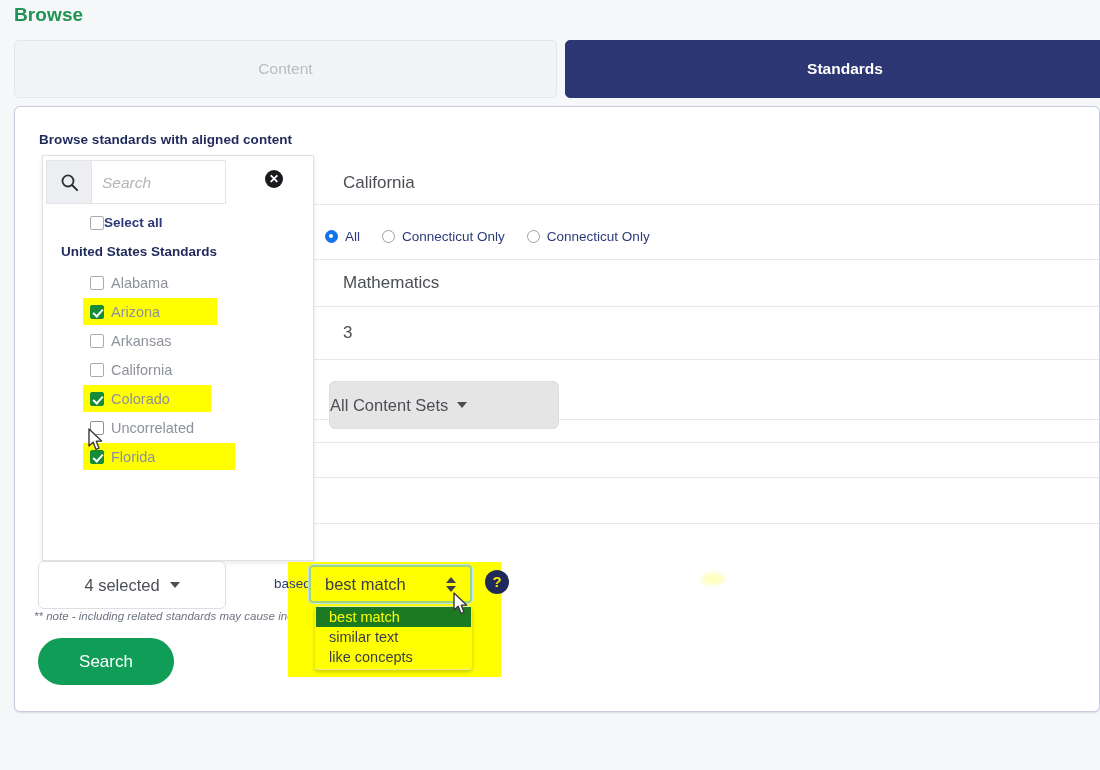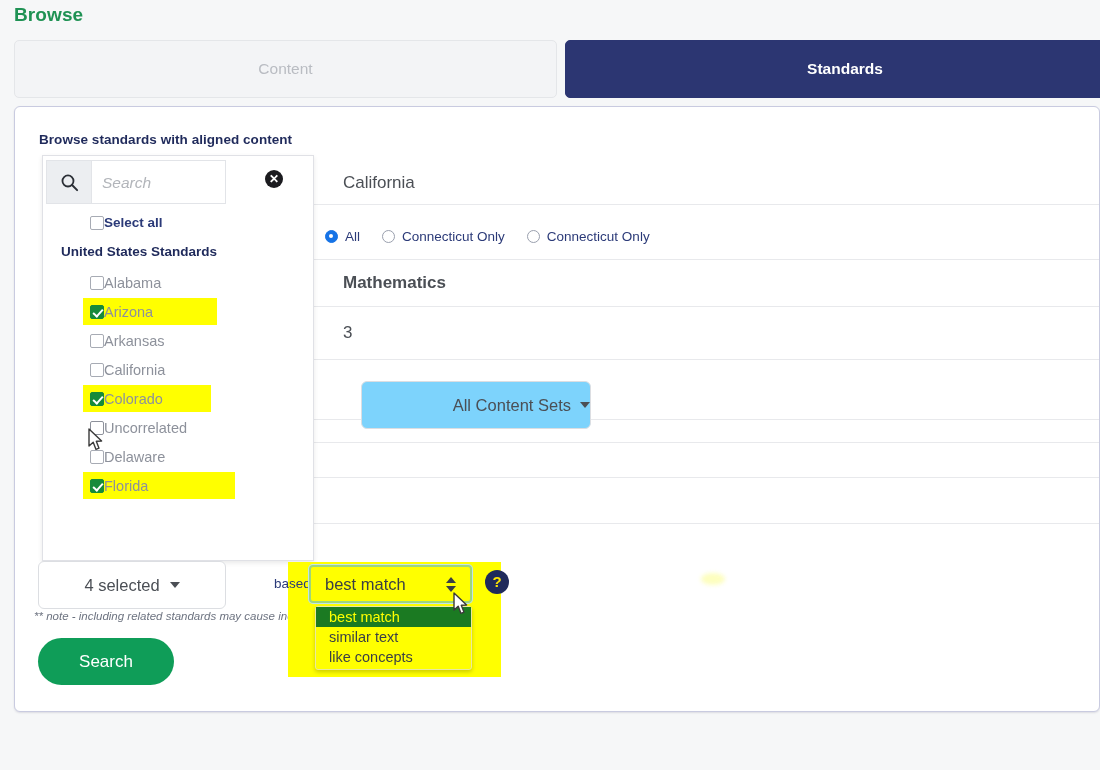--- a/index.html
+++ b/index.html
@@ -76,23 +76,23 @@
   .rdot.on { border-color: #1673e6; background: #1673e6; }
   .rdot.on::after {
     content: ""; position: absolute; left: 3px; top: 3px;
     width: 4px; height: 4px; border-radius: 50%; background: #fff;
   }
 
   
   .contentsets-btn {
     position: absolute; left: 16px; top: 220px;
     min-width: 230px; height: 48px;
-    border: 1px solid #dcdee2; border-radius: 6px; background: #7dd3fc;
-    display: flex; align-items: center; justify-content: flex-end; gap: 9px;
-    font-size: 16.5px; color: #4b4f55; margin-left: 32px;
+    border: 1px solid #dcdee2; border-radius: 6px; background: #e5e5e5;
+    display: flex; align-items: center; justify-content: flex-start; gap: 9px;
+    font-size: 16.5px; color: #4b4f55;
   }
   .caret-sm {
     width: 0; height: 0; border-left: 5px solid transparent;
     border-right: 5px solid transparent; border-top: 6px solid #4b4f55;
   }
 
   
   .filter-pop {
     position: absolute; left: 42px; top: 155px;
     width: 272px; height: 406px;
@@ -127,21 +127,21 @@
     font-size: 13.5px; font-weight: bold; color: #2b3a78;
   }
   .group-title {
     position: absolute; left: 18px; top: 88px;
     font-size: 13.5px; font-weight: bold; color: #1f2a5b;
   }
 
   .state-list { position: absolute; left: 0; top: 112px; right: 0; }
   .state-row {
     position: relative; height: 29px;
-    display: flex; align-items: center; 
+    display: flex; align-items: center; gap: 7px;
     padding-left: 47px;
     font-size: 14.5px; color: #8d919b;
     white-space: nowrap;
   }
   .state-row .hl {
     position: absolute; left: 40px; top: 1px; height: 27px;
     background: #ffff00; z-index: 0;
   }
   .state-row .cb, .state-row .nm { position: relative; z-index: 1; }
 
@@ -284,21 +284,21 @@
           <span class="rdot"></span>
           <span>Connecticut Only</span>
         </div>
         <div class="radio-opt">
           <span class="rdot"></span>
           <span>Connecticut Only</span>
         </div>
       </div>
 
       <div class="drow" style="top:99px;height:47px;">
-        <div class="drow-label" style="top:13px;font-weight:bold;">Mathematics</div>
+        <div class="drow-label" style="top:13px;">Mathematics</div>
       </div>
 
       <div class="drow" style="top:146px;height:53px;">
         <div class="drow-label" style="top:16px;">3</div>
       </div>
 
       <div class="drow" style="top:199px;height:60px;"></div>
       <div class="contentsets-btn">
         <span>All Content Sets</span>
         <span class="caret-sm"></span>
@@ -353,24 +353,20 @@
       <div class="state-row">
         <span class="hl" style="width:128px;"></span>
         <span class="cb checked"></span>
         <span class="nm">Colorado</span>
       </div>
       <div class="state-row">
         <span class="cb dark"></span>
         <span class="nm">Uncorrelated</span>
       </div>
       <div class="state-row">
-        <span class="cb"></span>
-        <span class="nm">Delaware</span>
-      </div>
-      <div class="state-row">
         <span class="hl" style="width:152px;"></span>
         <span class="cb checked"></span>
         <span class="nm">Florida</span>
       </div>
     </div>
   </div>
 
   <div class="cursor">
     <svg width="17" height="24" viewBox="0 0 17 24">
       <path d="M1,1 L1,18 L5.2,14.2 L8,21.4 L11,20.2 L8.3,13.3 L13.6,13.1 Z" fill="#ffffff" stroke="#3a3a3a" stroke-width="1.4" stroke-linejoin="round"></path>

